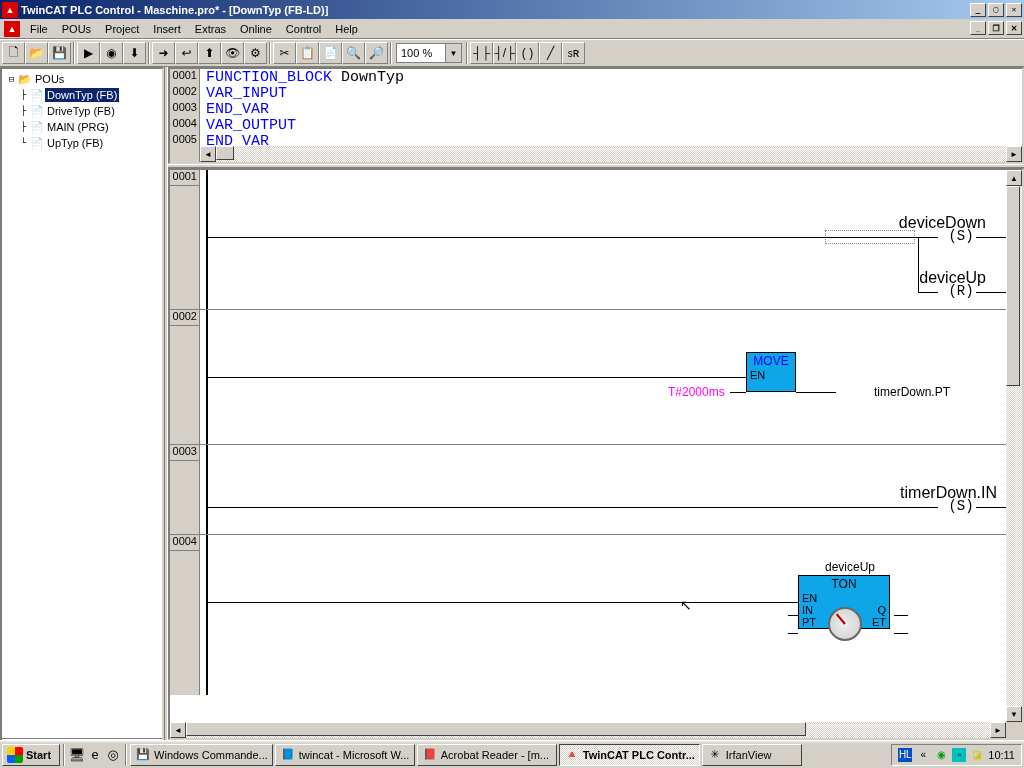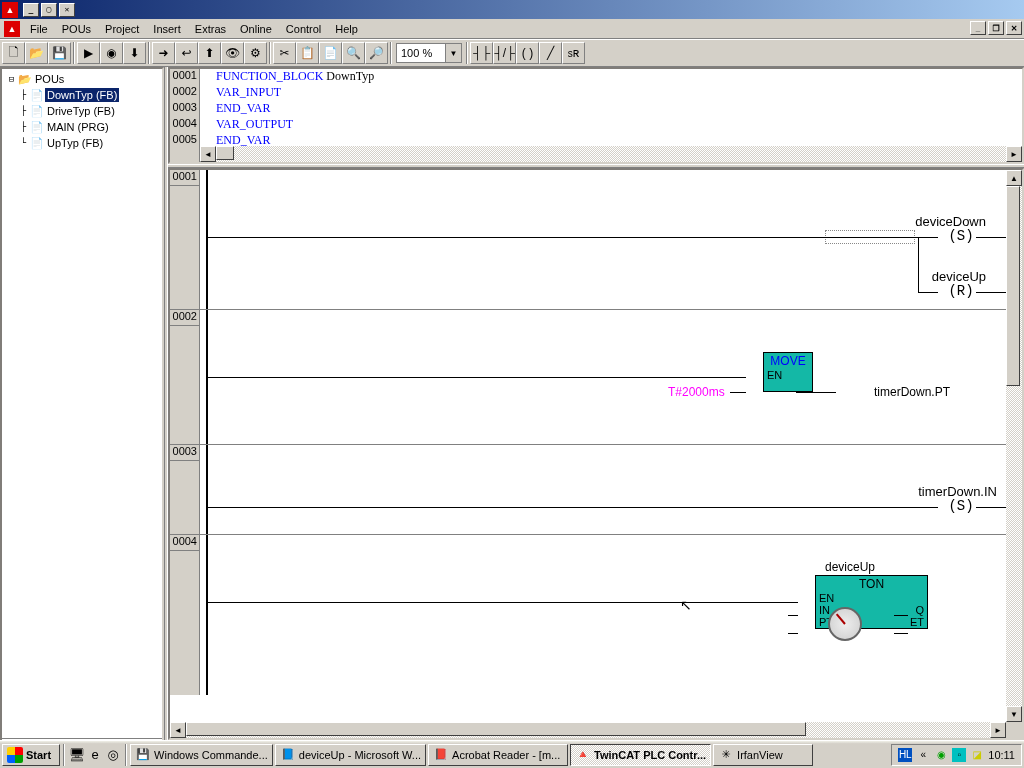--- a/index.html
+++ b/index.html
@@ -42,41 +42,41 @@
 .sidebar-tabs .scroll-ar { width:12px; font-size:9px; text-align:center; color:#666; }
 
 .splitter { width: 4px; background: #d4d0c8; cursor: ew-resize; border-left:1px solid #808080; border-right:1px solid #fff; }
 
 .editor-area { flex: 1; display: flex; flex-direction: column; background: #d4d0c8; }
 
 
 .decl-pane { height: 97px; border: 2px inset #d4d0c8; background: #fff; position:relative; overflow:hidden; }
 .decl-line { display:flex; height:16px; }
 .decl-line .ln { width: 30px; background: #d4d0c8; border-right: 1px solid #808080; text-align: right; padding-right: 2px; font-size: 11px; color:#000; }
-.decl-line .code { flex:1; padding-left: 16px; font-size: 12px; font-family:Liberation Serif, serif; }
+.decl-line .code { flex:1; padding-left: 6px; font-size: 15px; font-family:Liberation Mono, monospace; }
 .kw { color: #0000ff; }
 .decl-hscroll { position:absolute; bottom:0; left:0; right:0; height:16px; background:#d4d0c8; display:flex; }
 .sb-btn { width:16px; height:16px; background:#d4d0c8; border:1px solid #fff; border-right-color:#404040; border-bottom-color:#404040; display:flex; align-items:center; justify-content:center; font-size:8px; }
 .sb-track { flex:1; background:#d4d0c8; position:relative; background-image: repeating-conic-gradient(#d4d0c8 0% 25%, #fff 0% 50%); background-size: 2px 2px; }
 .sb-thumb { position:absolute; background:#d4d0c8; border:1px solid #fff; border-right-color:#404040; border-bottom-color:#404040; }
 
 .hsplitter { height: 4px; background: #d4d0c8; cursor: ns-resize; border-top:1px solid #fff; border-bottom:1px solid #808080; }
 
 
 .ladder-pane { flex: 1; border: 2px inset #d4d0c8; background: #fff; position: relative; overflow:hidden; }
 .ladder-content { position:absolute; left:0; top:0; right:16px; bottom:16px; overflow:hidden; }
 .rung { position: relative; border-bottom: 1px solid #808080; }
 .rung-num { position:absolute; left:0; top:0; width:30px; height:16px; background:#d4d0c8; border-right:1px solid #808080; border-bottom:1px solid #808080; text-align:right; padding-right:2px; font-size:11px; }
 .rung-gutter { position:absolute; left:0; top:16px; bottom:0; width:30px; background:#d4d0c8; border-right:1px solid #808080; }
 .rail { position:absolute; left:36px; top:0; bottom:0; width:2px; background:#000; border-left:1px solid #000; }
 .wire { position:absolute; height:1px; background:#000; }
 .vwire { position:absolute; width:1px; background:#000; }
 .coil { position:absolute; width:30px; height:18px; text-align:center; font-size:14px; font-family:"Courier New",monospace; }
-.coil-lbl { position:absolute; font-size:13px; text-align:right; }
-.box { position:absolute; border:1px solid #000; background:#14b8a6; font-size:12px;margin-left:17px; }
+.coil-lbl { position:absolute; font-size:16px; text-align:right; }
+.box { position:absolute; border:1px solid #000; background:#0ea5e9; font-size:12px; }
 .box-hdr { text-align:center; padding:1px 4px; }
 .box-row { display:flex; justify-content:space-between; padding:0 3px; font-size:11px; }
 .pin-lbl { position:absolute; font-size:12px; }
 .magenta { color:#ff00ff; }
 
 .vscroll { position:absolute; right:0; top:0; bottom:16px; width:16px; background:#d4d0c8; display:flex; flex-direction:column; }
 .vscroll .sb-track { flex:1; }
 .hscroll { position:absolute; left:0; right:16px; bottom:0; height:16px; background:#d4d0c8; display:flex; }
 .corner { position:absolute; right:0; bottom:0; width:16px; height:16px; background:#d4d0c8; }
 
@@ -93,20 +93,21 @@
 .task-btn.active { border:1px solid #404040; border-right-color:#fff; border-bottom-color:#fff; background:#e0ded6; font-weight:bold; background-image: repeating-conic-gradient(#d4d0c8 0% 25%, #fff 0% 50%); background-size: 2px 2px; }
 .task-btn .ico { width:16px; height:16px; margin-right:3px; display:inline-flex; align-items:center; justify-content:center; font-size:11px; flex-shrink:0; }
 .tray { margin-left:auto; height:22px; border:1px solid #808080; border-right-color:#fff; border-bottom-color:#fff; display:flex; align-items:center; padding:0 6px; gap:4px; font-size:11px; }
 .tray .tic { width:14px; height:14px; display:inline-flex; align-items:center; justify-content:center; font-size:10px; }
 </style>
 </head>
 <body>
 
 <div class="titlebar">
   <span class="app-icon">▲</span>
+  <span class="title-text">TwinCAT PLC Control - Maschine.pro* - [DownTyp (FB-LD)]</span>
   <div class="win-btns">
     <div class="win-btn">_</div>
     <div class="win-btn">▢</div>
     <div class="win-btn">✕</div>
   </div>
 </div>
 
 <div class="menubar">
   <span class="app-icon" style="width:16px;height:16px;background:#d00;margin-right:3px;display:inline-flex;align-items:center;justify-content:center;font-size:9px;color:#fff">▲</span>
   <span class="menu-item">File</span>
@@ -281,21 +282,21 @@
           <div class="wire" style="right:0;top:62px;width:30px"></div>
         </div>
 
         <div class="rung" style="height:160px;border-bottom:none">
           <div class="rung-num">0004</div>
           <div class="rung-gutter"></div>
           <div class="rail"></div>
           <div class="wire" style="left:38px;top:67px;width:590px"></div>
           <div style="position:absolute;left:510px;top:62px;font-size:14px">↖</div>
           <div class="pin-lbl" style="left:640px;top:25px;width:80px;text-align:center">deviceUp</div>
-          <div class="box" style="left:628px;top:40px;width:113px">
+          <div class="box" style="left:628px;top:40px;width:92px">
             <div class="box-hdr">TON</div>
             <div class="box-row">
                 <span>EN</span>
                 <span></span>
               </div>
             <div class="box-row">
                 <span>IN</span>
                 <span>Q</span>
               </div>
             <div class="box-row">
@@ -344,21 +345,21 @@
   <div class="ql-icon">🖥</div>
   <div class="ql-icon">е</div>
   <div class="ql-icon">◎</div>
   <div class="ql-sep"></div>
   <div class="task-btn">
       <span class="ico">💾</span>
       <span>Windows Commande...</span>
     </div>
   <div class="task-btn">
       <span class="ico">📘</span>
-      <span>deviceUp - Microsoft W...</span>
+      <span>twincat - Microsoft W...</span>
     </div>
   <div class="task-btn">
       <span class="ico">📕</span>
       <span>Acrobat Reader - [m...</span>
     </div>
   <div class="task-btn active">
       <span class="ico">🔺</span>
       <span>TwinCAT PLC Contr...</span>
     </div>
   <div class="task-btn" style="min-width:100px">

